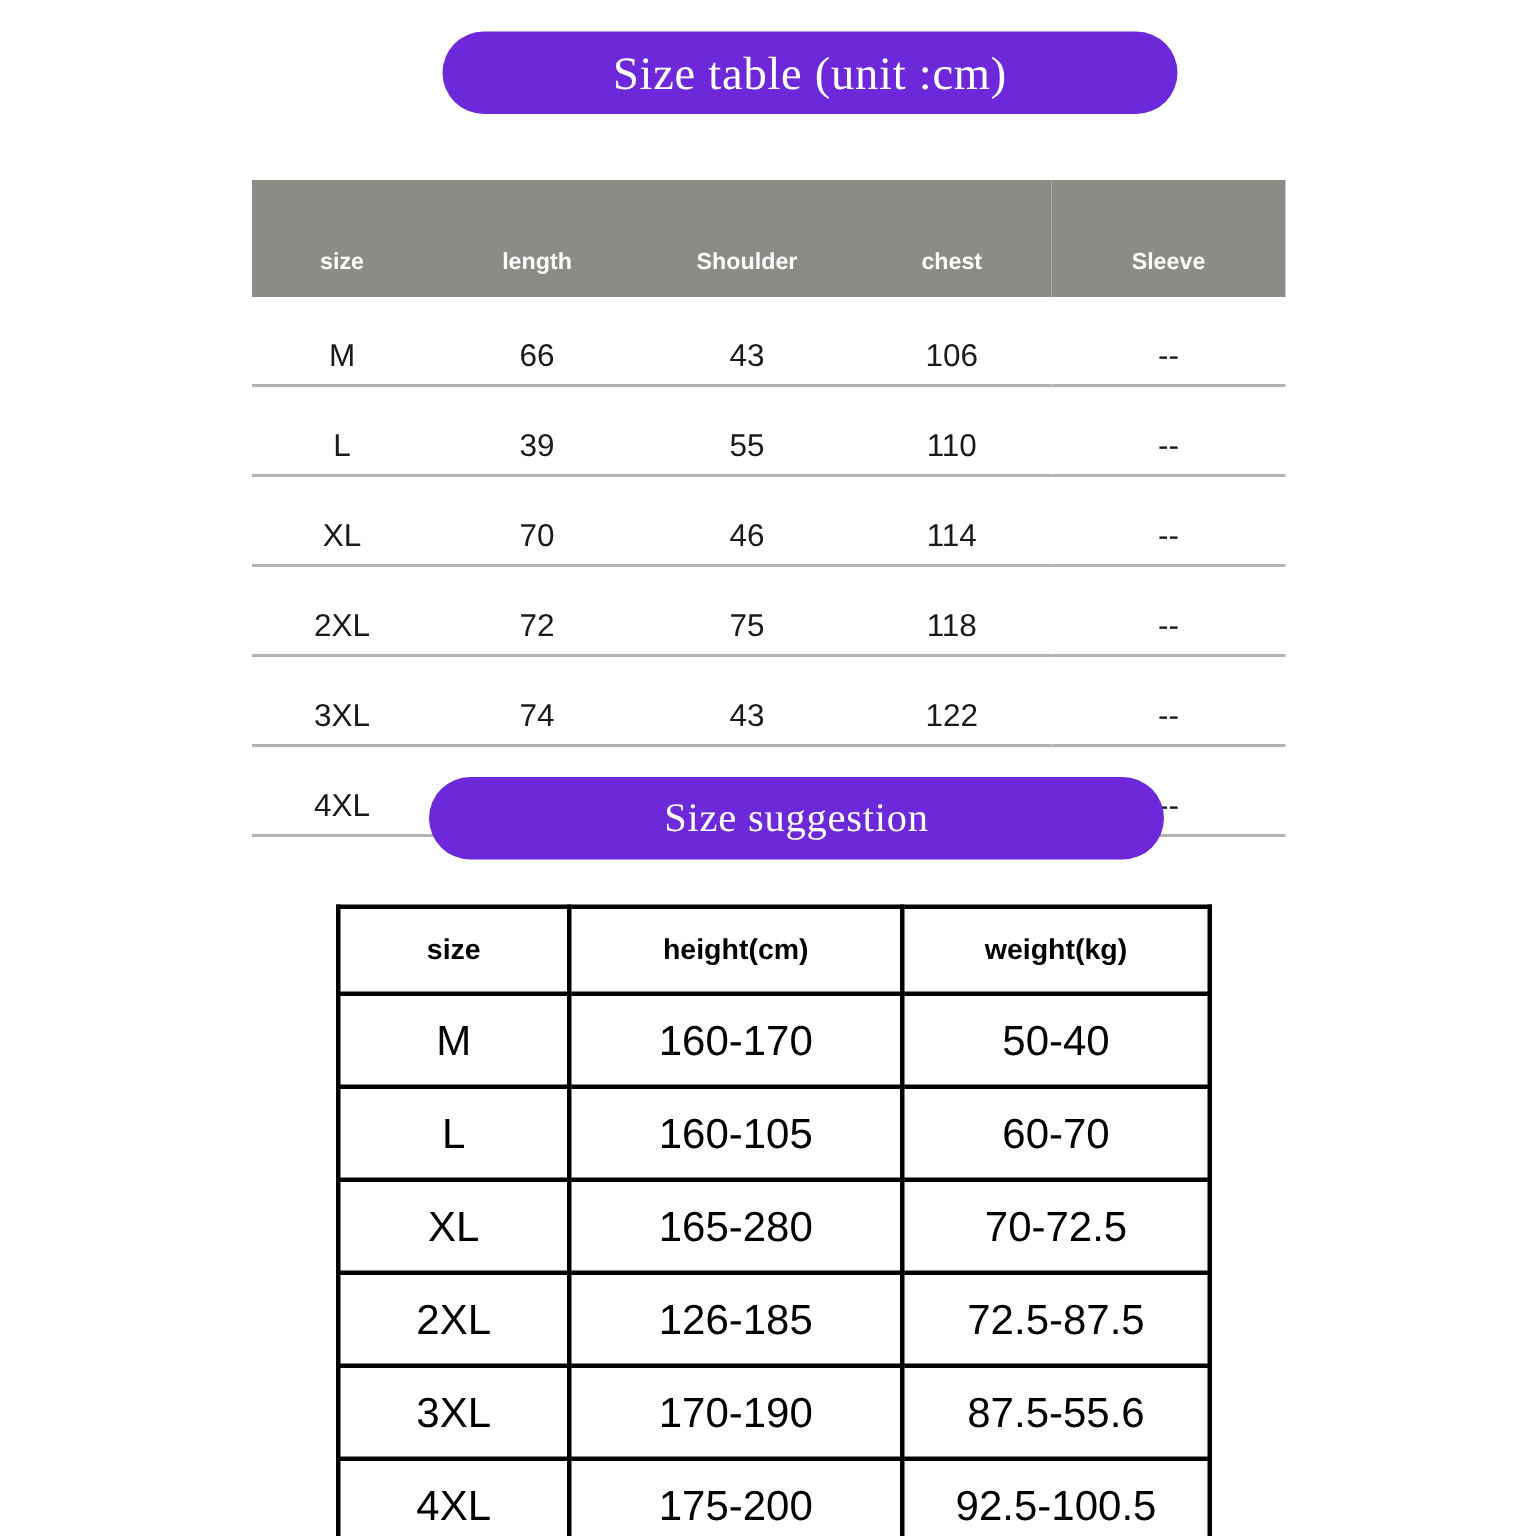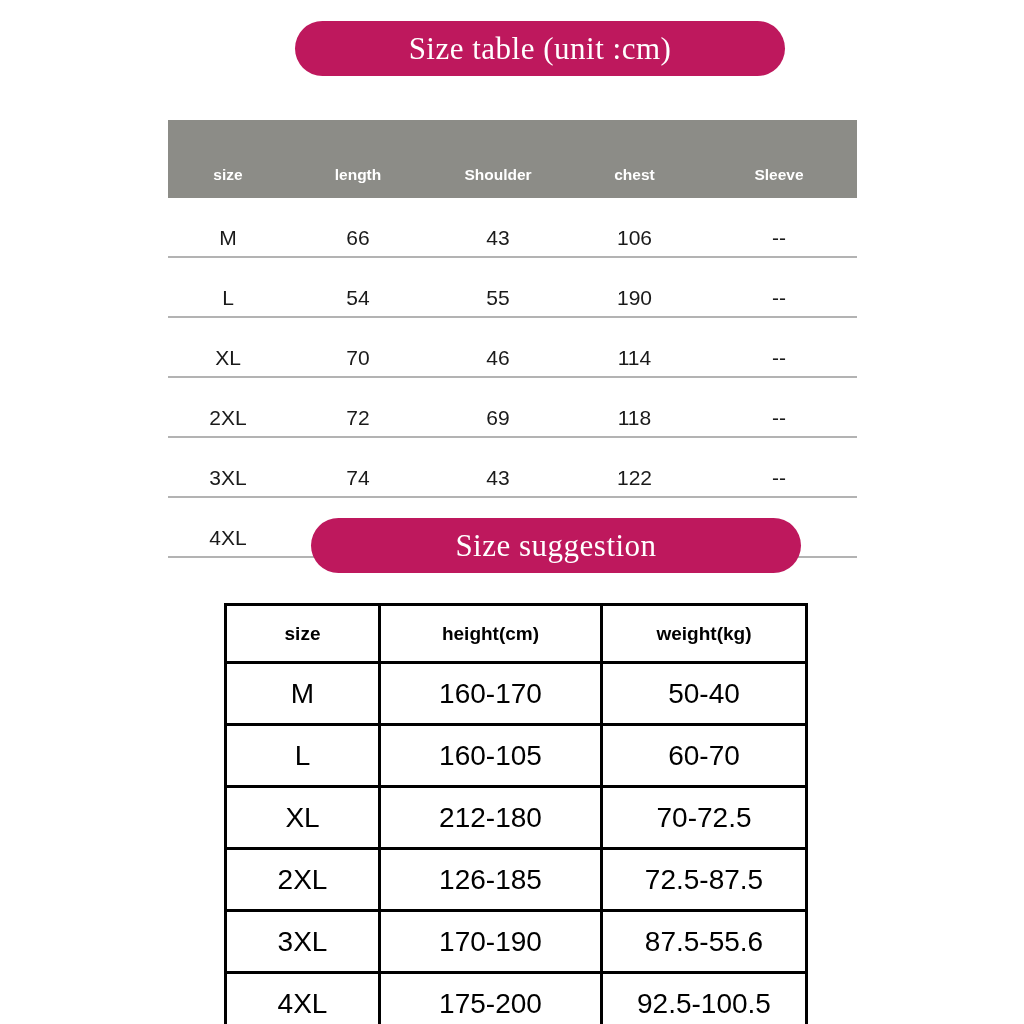--- a/index.html
+++ b/index.html
@@ -11,43 +11,43 @@
     width: 1024px;
     height: 1024px;
     position: relative;
     font-family: "Liberation Sans", sans-serif;
     overflow: hidden;
   }
 
   
   .pill {
     position: absolute;
-    background: #be185d;
+    background: #6d28d9;
     border-radius: 999px;
     display: flex;
     align-items: center;
     justify-content: center;
     color: #ffffff;
     font-family: "Liberation Serif", "DejaVu Serif", serif;
     letter-spacing: 0.5px;
     box-sizing: border-box;
   }
   #pill-size-table {
     left: 295px;
     top: 21px;
     width: 490px;
     height: 55px;
     font-size: 31px;
   }
   #pill-size-suggestion {
-    left: 311px;
+    left: 286px;
     top: 518px;
     width: 490px;
     height: 55px;
-    font-size: 31px;
+    font-size: 27px;
   }
 
   
   #size-table-wrap {
     position: absolute;
     left: 168px;
     top: 120px;
     width: 689px;
   }
   table.size-table {
@@ -146,36 +146,36 @@
     <tbody>
       <tr>
         <td>M</td>
         <td>66</td>
         <td>43</td>
         <td>106</td>
         <td>--</td>
       </tr>
       <tr>
         <td>L</td>
-        <td>54</td>
+        <td>39</td>
         <td>55</td>
-        <td>190</td>
+        <td>110</td>
         <td>--</td>
       </tr>
       <tr>
         <td>XL</td>
         <td>70</td>
         <td>46</td>
         <td>114</td>
         <td>--</td>
       </tr>
       <tr>
         <td>2XL</td>
         <td>72</td>
-        <td>69</td>
+        <td>75</td>
         <td>118</td>
         <td>--</td>
       </tr>
       <tr>
         <td>3XL</td>
         <td>74</td>
         <td>43</td>
         <td>122</td>
         <td>--</td>
       </tr>
@@ -214,21 +214,21 @@
         <td>160-170</td>
         <td>50-40</td>
       </tr>
       <tr>
         <td>L</td>
         <td>160-105</td>
         <td>60-70</td>
       </tr>
       <tr>
         <td>XL</td>
-        <td>212-180</td>
+        <td>165-280</td>
         <td>70-72.5</td>
       </tr>
       <tr>
         <td>2XL</td>
         <td>126-185</td>
         <td>72.5-87.5</td>
       </tr>
       <tr>
         <td>3XL</td>
         <td>170-190</td>

